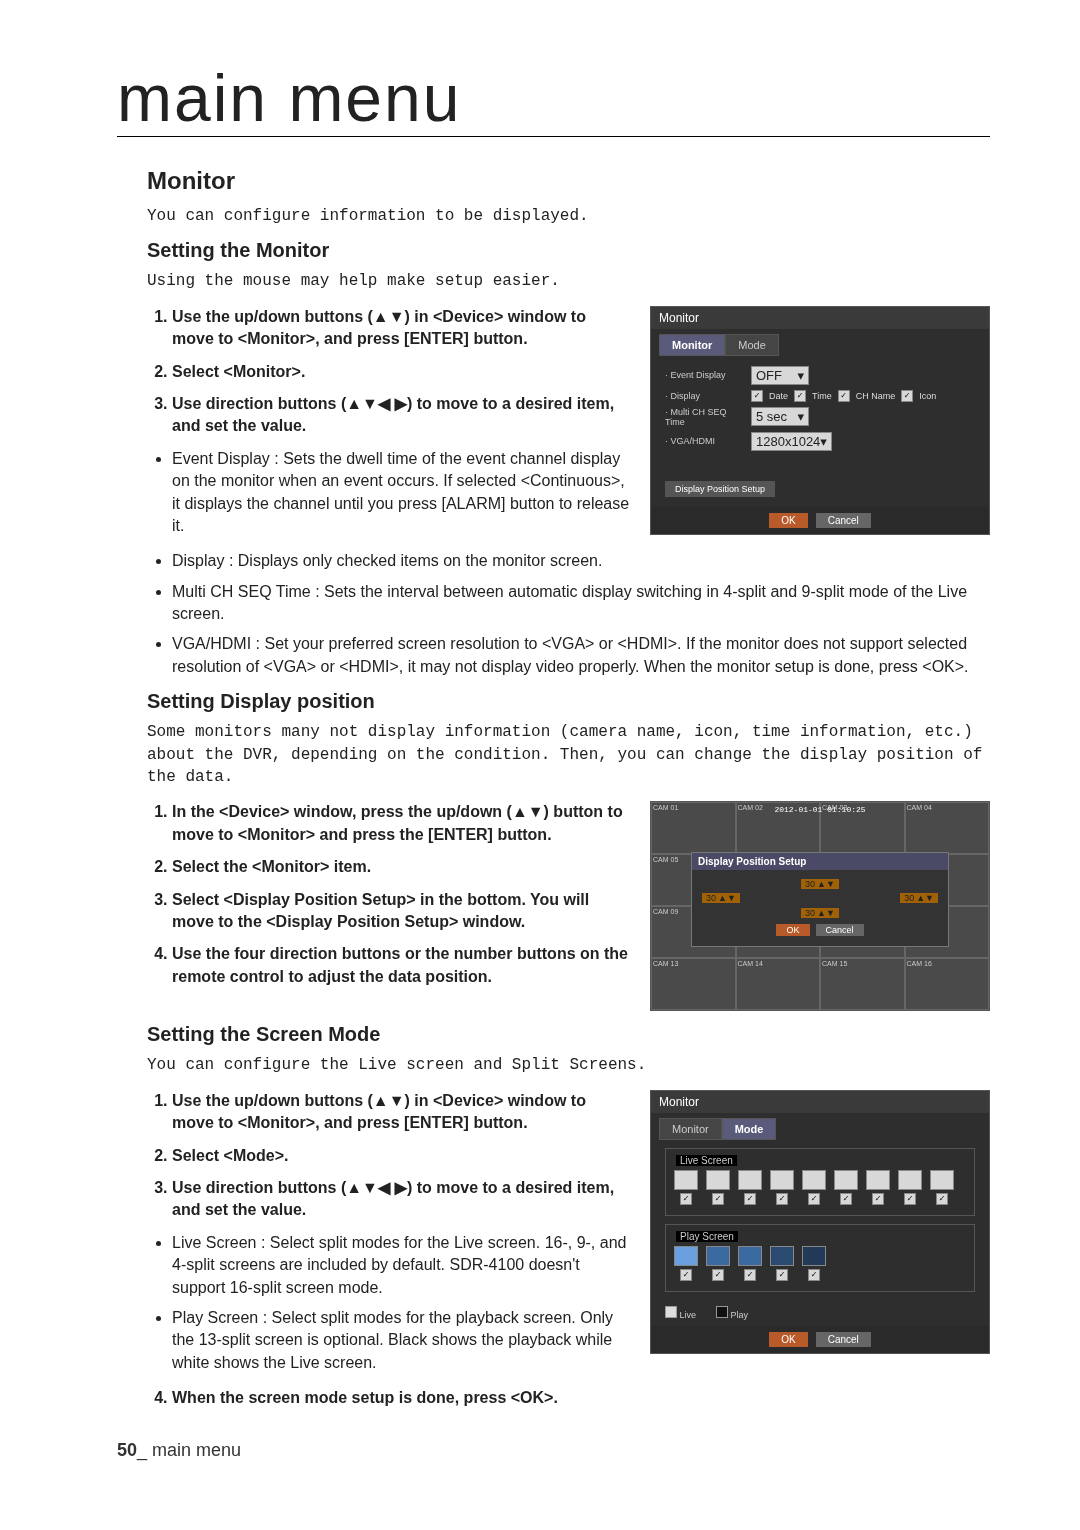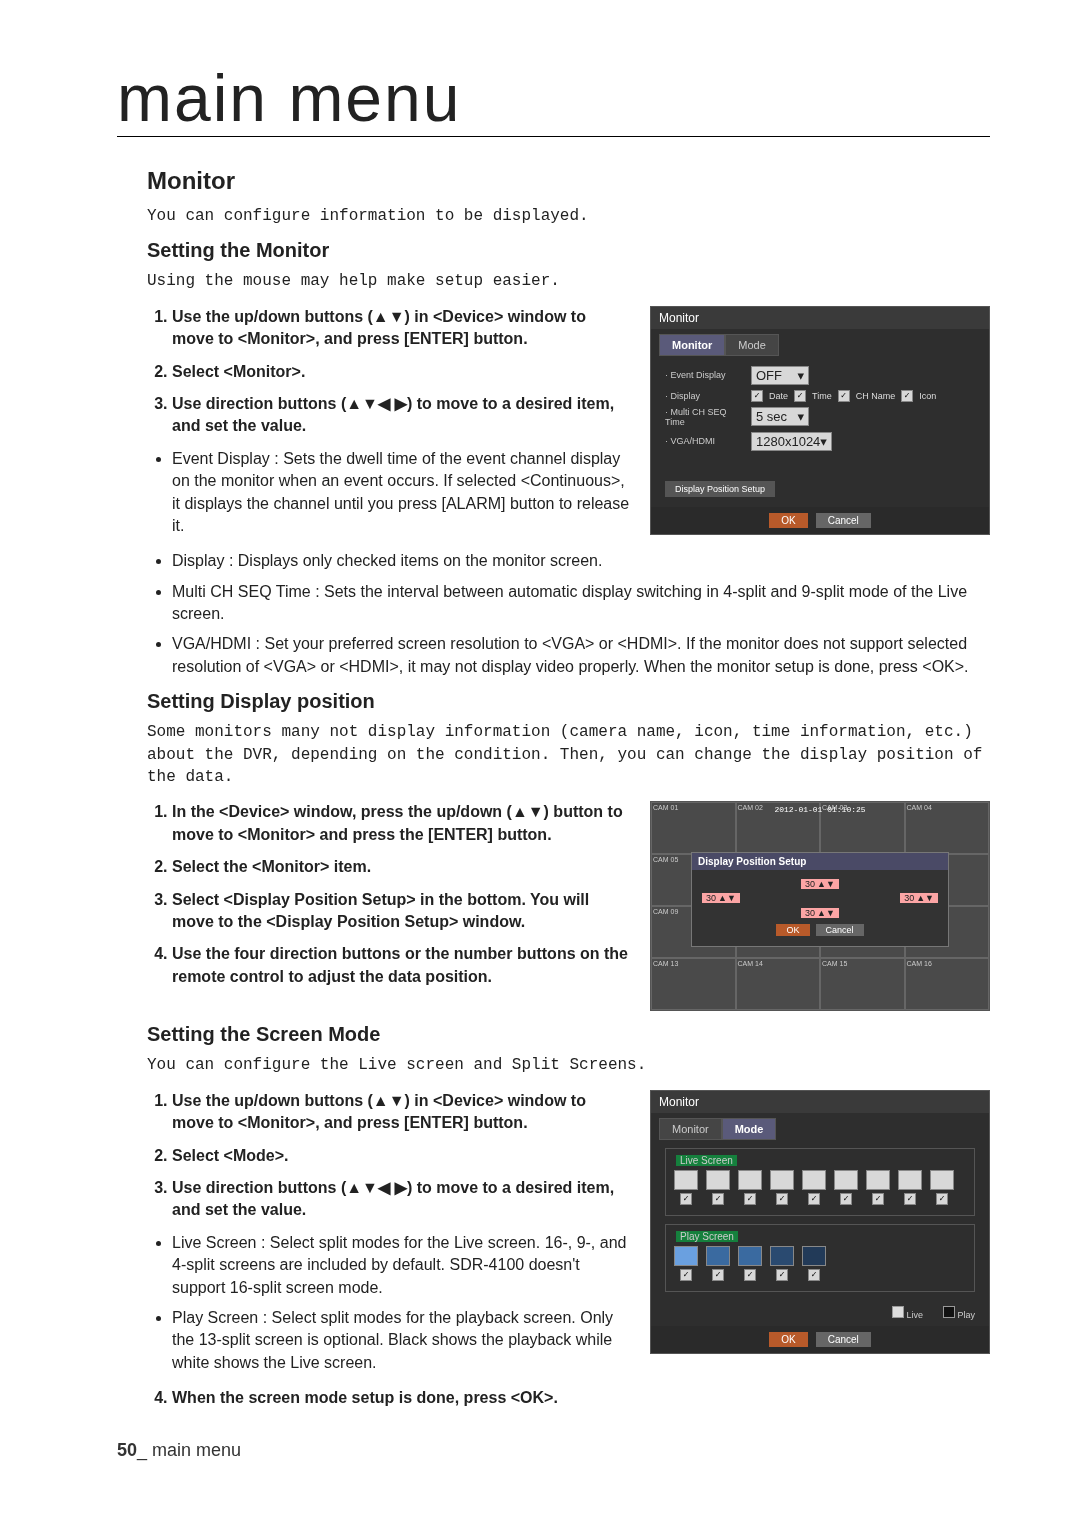--- a/index.html
+++ b/index.html
@@ -186,50 +186,50 @@
   .cam-overlay .ovtitle {
     background: #4a4a66;
     color: #fff;
     font-weight: bold;
     padding: 3px 6px;
     margin: -10px -10px 8px -10px;
     font-size: 10px;
   }
   .spin {
     display: inline-flex; align-items: center;
-    background: #fca5a5; color:#222;
+    background: #a16207; color:#222;
     padding: 0 4px; font-size: 9px;
     gap: 2px;
   }
   .sc-grp {
     border: 1px solid #555;
     padding: 6px 8px 10px 8px;
     margin: 8px 14px;
   }
   .sc-grp-title {
     font-size: 10px; color:#ccc;
     margin: -12px 0 4px 2px;
-    background: #15803d;
+    background: #000000;
     display: inline-block;
     padding: 0 4px;
   }
   .iconbox {
     width: 22px; height: 18px;
     background: #d8d8d8;
     border: 1px solid #888;
     display: inline-block;
   }
   .iconstack {
     display: flex; flex-direction: column;
     align-items: center;
     gap: 3px;
   }
   .legend {
     display: flex; gap: 20px;
-    justify-content: flex-end;
+    justify-content: flex-start;
     padding: 6px 14px;
     font-size: 9px;
     color: #ccc;
   }
   .legend .sq { width: 10px; height: 10px; display: inline-block; }
   .footer {
     font-size: 18px;
     color: #333;
     margin-top: 30px;
   }

